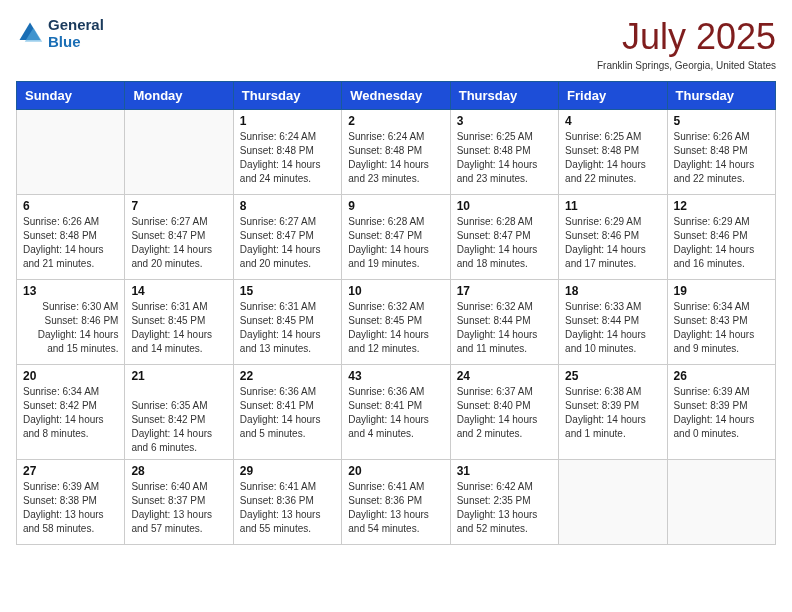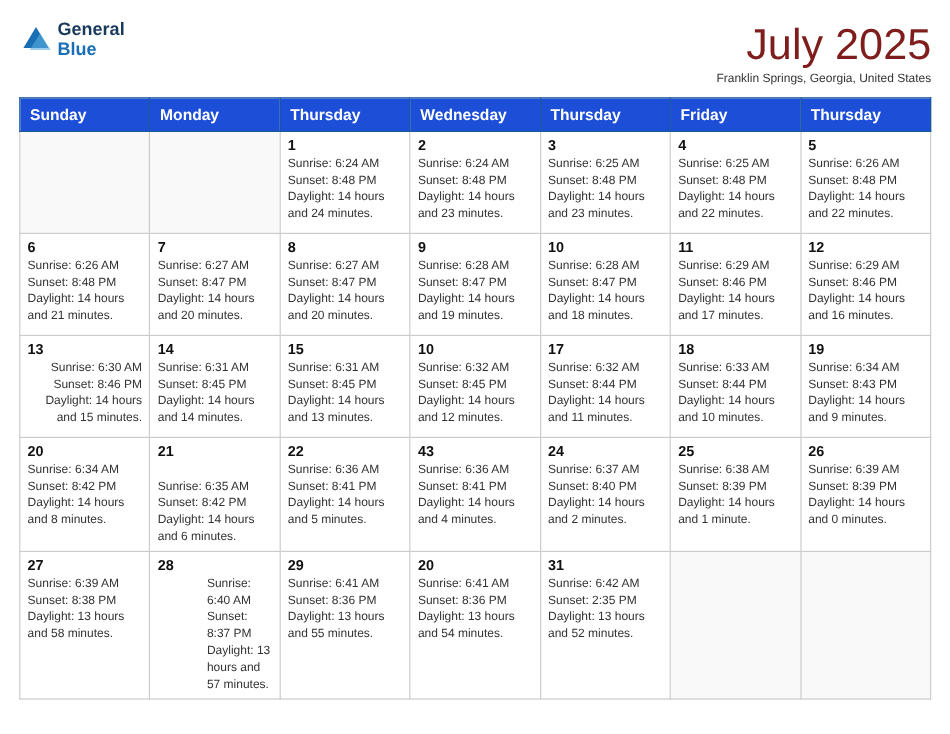--- a/index.html
+++ b/index.html
@@ -275,21 +275,21 @@
       </tr>
       <tr class="week-row">
         <td>
           <span class="day-num">27</span>
           <div class="day-info" style="white-space: pre-line;">Sunrise: 6:39 AM
 Sunset: 8:38 PM
 Daylight: 13 hours and 58 minutes.</div>
         </td>
         <td>
           <span class="day-num">28</span>
-          <div class="day-info" style="white-space: pre-line; margin-left: 41px;">Sunrise: 6:40 AM
+          <div class="day-info" style="white-space: pre-line;">Sunrise: 6:40 AM
 Sunset: 8:37 PM
 Daylight: 13 hours and 57 minutes.</div>
         </td>
         <td>
           <span class="day-num">29</span>
           <div class="day-info" style="white-space: pre-line;">Sunrise: 6:41 AM
 Sunset: 8:36 PM
 Daylight: 13 hours and 55 minutes.</div>
         </td>
         <td>

